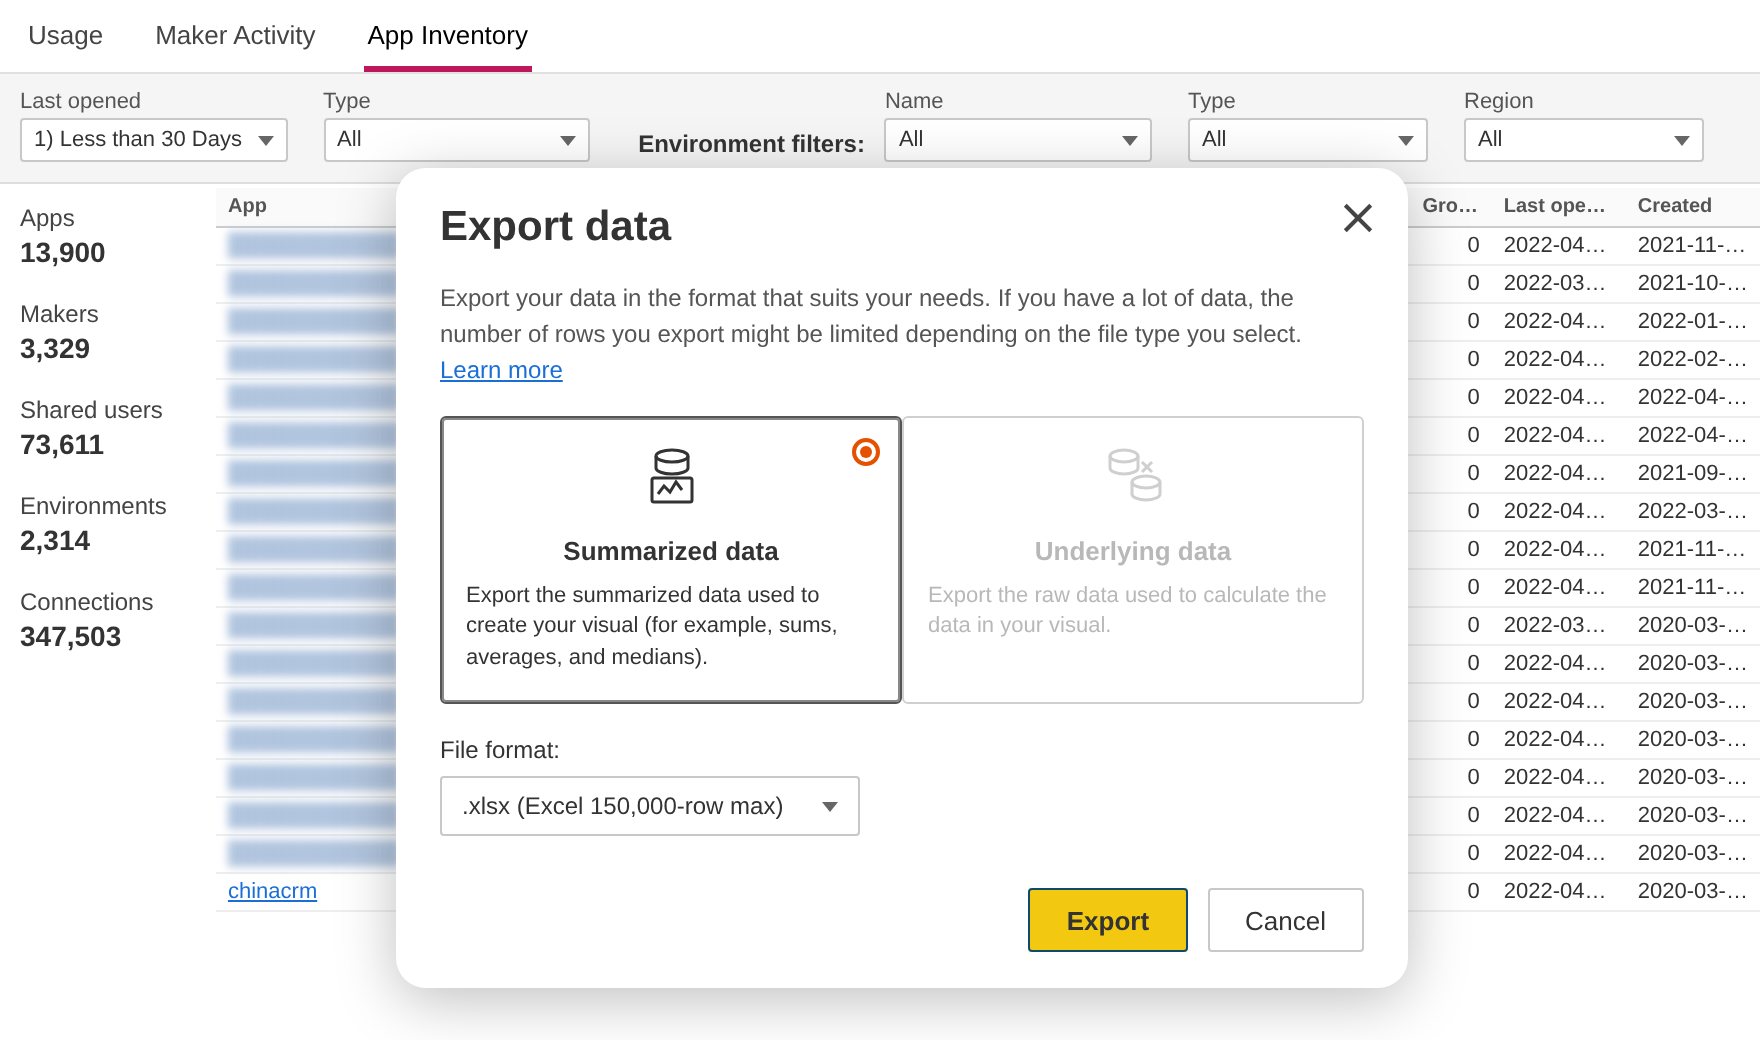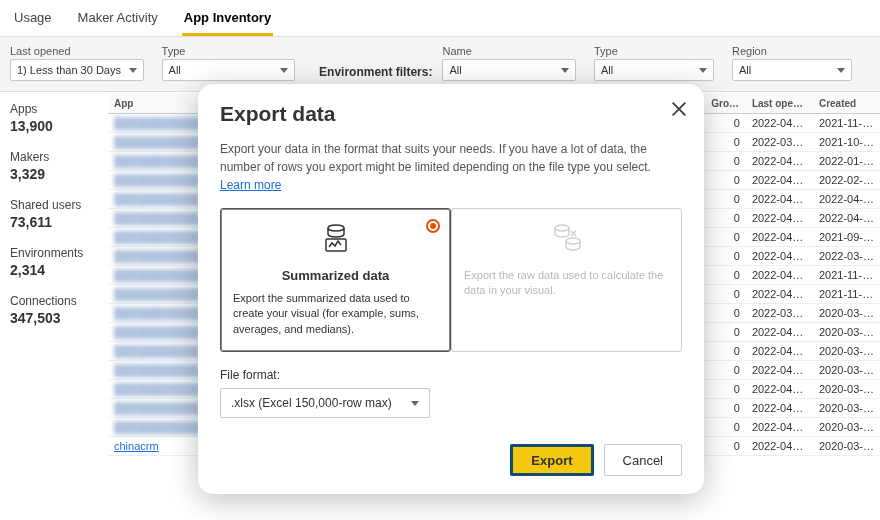--- a/index.html
+++ b/index.html
@@ -1,19 +1,19 @@
 <!DOCTYPE html>
 <html><head>
 <meta charset="utf-8">
 <style>
   * { box-sizing: border-box; }
   html, body { margin:0; padding:0; font-family: "Segoe UI", Arial, sans-serif; font-size:12px; color:#333; background:#fff; width:880px; height:520px; overflow:hidden; position:relative; }
   .tabs { display:flex; gap:22px; padding:6px 12px 0 12px; border-bottom:1px solid #e0e0e0; }
   .tab { padding:4px 2px 8px 2px; cursor:pointer; font-size:13px; color:#444; }
-  .tab.active { font-weight:700; color:#000; border-bottom:3px solid #eab308; }
+  .tab.active { font-weight:400; color:#000; border-bottom:3px solid #be185d; }
   .filter-bar { display:flex; align-items:center; background:#f5f5f5; border-bottom:1px solid #ddd; padding:4px 10px 6px 10px; gap:0; height:55px; }
   .filter-label { font-weight:600; font-size:12px; margin-right:10px; white-space:nowrap; padding-top:18px; }
   .filter-group { display:flex; flex-direction:column; margin-right:18px; min-width:120px; }
   .filter-group label { font-size:11px; color:#555; margin-bottom:2px; }
   .select-box { background:#fff; border:1px solid #c8c8c8; height:22px; display:flex; align-items:center; justify-content:space-between; padding:0 6px; font-size:11px; cursor:pointer; border-radius:2px; }
   .chev { width:0;height:0;border-left:4px solid transparent;border-right:4px solid transparent;border-top:5px solid #666; }
   .body { display:flex; height:calc(100% - 80px); }
   .side { width:108px; padding:10px; display:flex; flex-direction:column; gap:10px; }
   .stat-label { font-size:12px; color:#444; }
   .stat-value { font-size:14px; font-weight:700; margin-top:2px; margin-bottom:6px; }
@@ -37,21 +37,21 @@
   .radio { position:absolute; right:10px; top:10px; width:14px; height:14px; border-radius:50%; border:2px solid #ccc; }
   .card.selected .radio { border-color:#e65100; }
   .card.selected .radio::after { content:""; display:block; width:6px; height:6px; margin:2px; border-radius:50%; background:#e65100; }
   .card-icon { text-align:center; font-size:26px; margin-bottom:8px; }
   .card-title { text-align:center; font-weight:600; font-size:13px; margin-bottom:8px; }
   .card-desc { font-size:11px; line-height:1.4; }
   .field-label { font-size:12px; margin-bottom:6px; }
   .dropdown { border:1px solid #c8c8c8; height:30px; display:flex; align-items:center; justify-content:space-between; padding:0 10px; width:210px; font-size:12px; cursor:pointer; border-radius:2px; }
   .actions { display:flex; justify-content:flex-end; gap:10px; margin-top:26px; }
   .btn { height:32px; padding:0 18px; font-size:13px; border-radius:2px; cursor:pointer; display:flex; align-items:center; }
-  .btn.primary { background:#f2c811; border:3px solid #0c4a6e; font-weight:600; }
+  .btn.primary { background:#f2c811; border:1px solid #0c4a6e; font-weight:600; }
   .btn.secondary { background:#fff; border:1px solid #c8c8c8; }
 </style>
 </head>
 <body>
 
 <div class="tabs">
   <div class="tab">Usage</div>
   <div class="tab">Maker Activity</div>
   <div class="tab active">App Inventory</div>
 </div>
@@ -335,20 +335,21 @@
         <svg width="32" height="30" viewBox="0 0 32 30">
             <g fill="none" stroke="#cfcfcf" stroke-width="1.5">
               <ellipse cx="11" cy="5" rx="7" ry="3"></ellipse>
               <path d="M4 5 v6 a7 3 0 0 0 14 0 V5"></path>
               <ellipse cx="22" cy="18" rx="7" ry="3"></ellipse>
               <path d="M15 18 v6 a7 3 0 0 0 14 0 V18"></path>
               <path d="M20 8 l5 5 M25 8 l-5 5"></path>
             </g>
           </svg>
       </div>
+      <div class="card-title">Underlying data</div>
       <div class="card-desc">Export the raw data used to calculate the data in your visual.</div>
     </div>
   </div>
   <div class="field-label">File format:</div>
   <div class="dropdown">
     <span>.xlsx (Excel 150,000-row max)</span>
       <span class="chev"></span>
   </div>
   <div class="actions">
     <div class="btn primary">Export</div>

